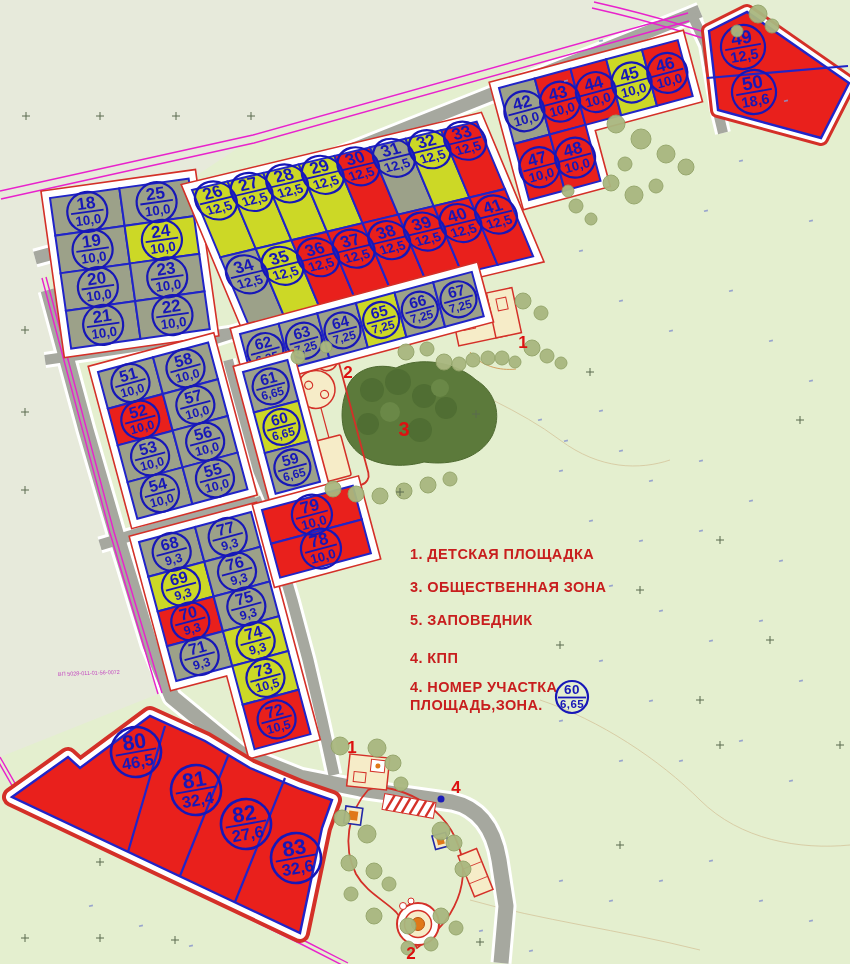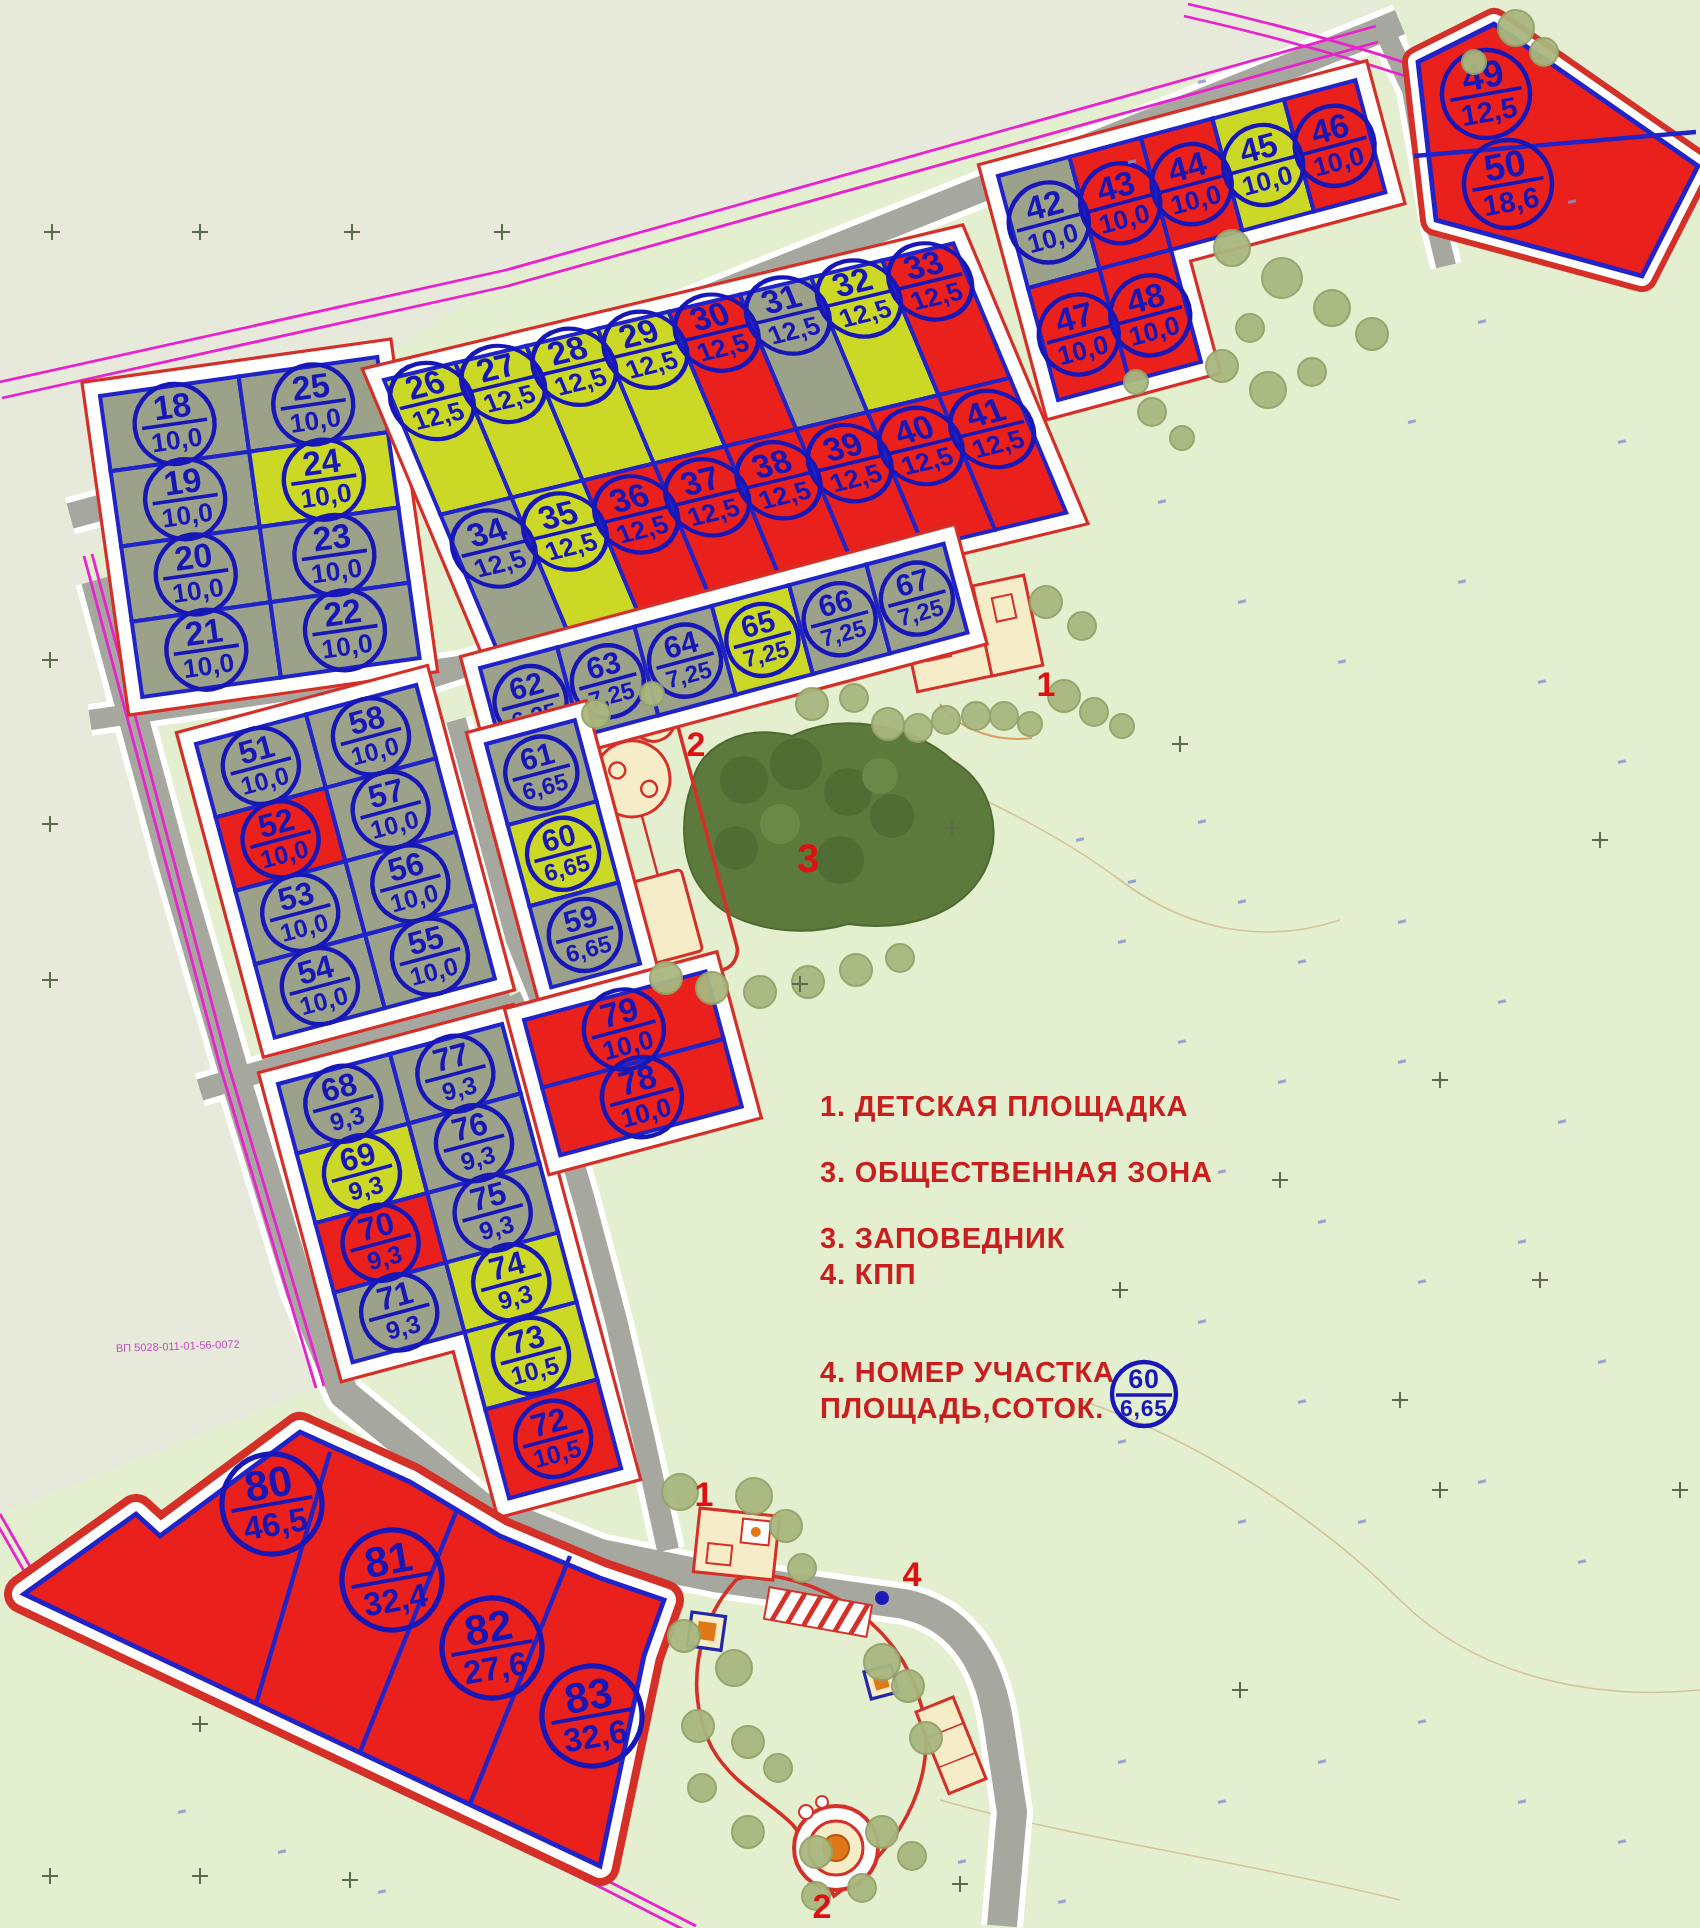--- a/index.html
+++ b/index.html
@@ -776,25 +776,25 @@
         <text x="456" y="793" text-anchor="middle" font-size="17" font-weight="bold" fill="#dd1111">4</text>
         <text x="411" y="959" text-anchor="middle" font-size="17" font-weight="bold" fill="#dd1111">2</text>
       </g>
 
   <text x="58" y="676" font-size="5.5" fill="#c44cc0" transform="rotate(-2 58 676)">ВП 5028-011-01-56-0072</text>
 </svg>
 
 <div class="legend">
   <div class="li" style="top:2px">1. ДЕТСКАЯ ПЛОЩАДКА</div>
   <div class="li" style="top:35px">3. ОБЩЕСТВЕННАЯ ЗОНА</div>
-  <div class="li" style="top:68px">3. ЗАПОВЕДНИК</div>
-  <div class="li" style="top:86px">4. КПП</div>
+  <div class="li" style="top:68px">5. ЗАПОВЕДНИК</div>
+  <div class="li" style="top:106px">4. КПП</div>
   <div class="li" style="top:135px">
     <div>4. НОМЕР УЧАСТКА</div>
-    <div>ПЛОЩАДЬ,СОТОК.</div>
+    <div>ПЛОЩАДЬ,ЗОНА.</div>
   </div>
   <svg class="sample" width="44" height="44">
     <circle cx="22" cy="22" r="16" fill="none" stroke="#1717b8" stroke-width="2.2"></circle>
     <line x1="8" y1="22.5" x2="36" y2="22.5" stroke="#1717b8" stroke-width="1.8"></line>
     <text x="22" y="19" text-anchor="middle" font-size="13.5" font-weight="bold" fill="#1717b8">60</text>
     <text x="22" y="33" text-anchor="middle" font-size="11.5" font-weight="bold" fill="#1717b8">6,65</text>
   </svg>
 </div>
 
 </div>

